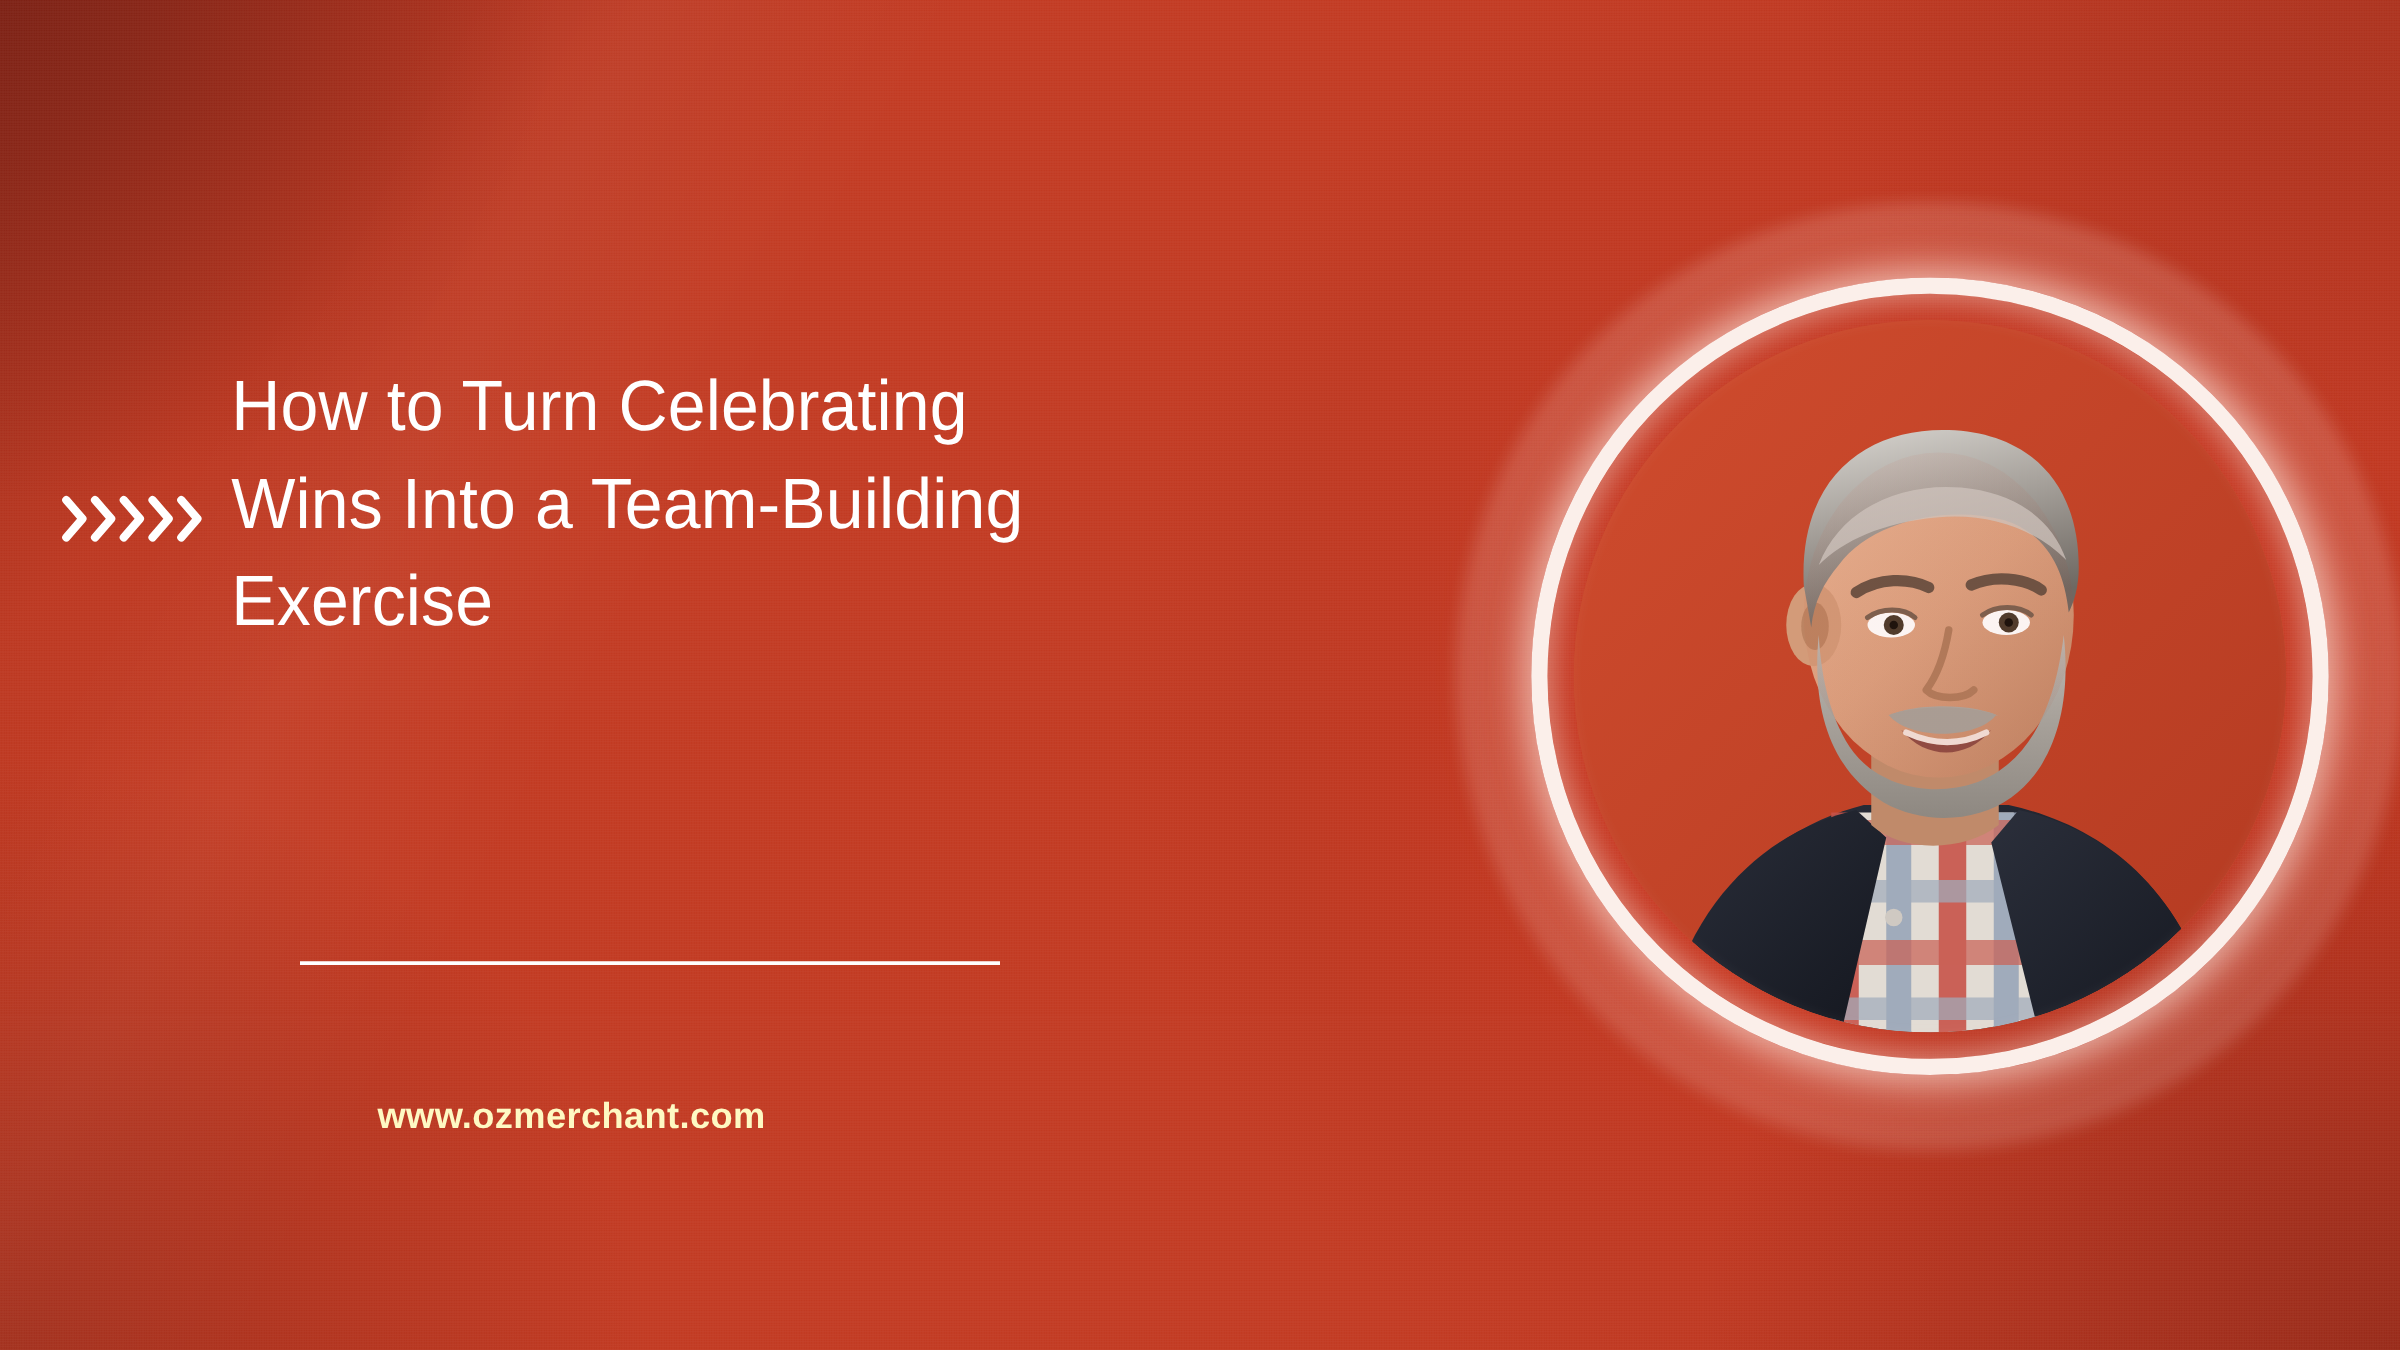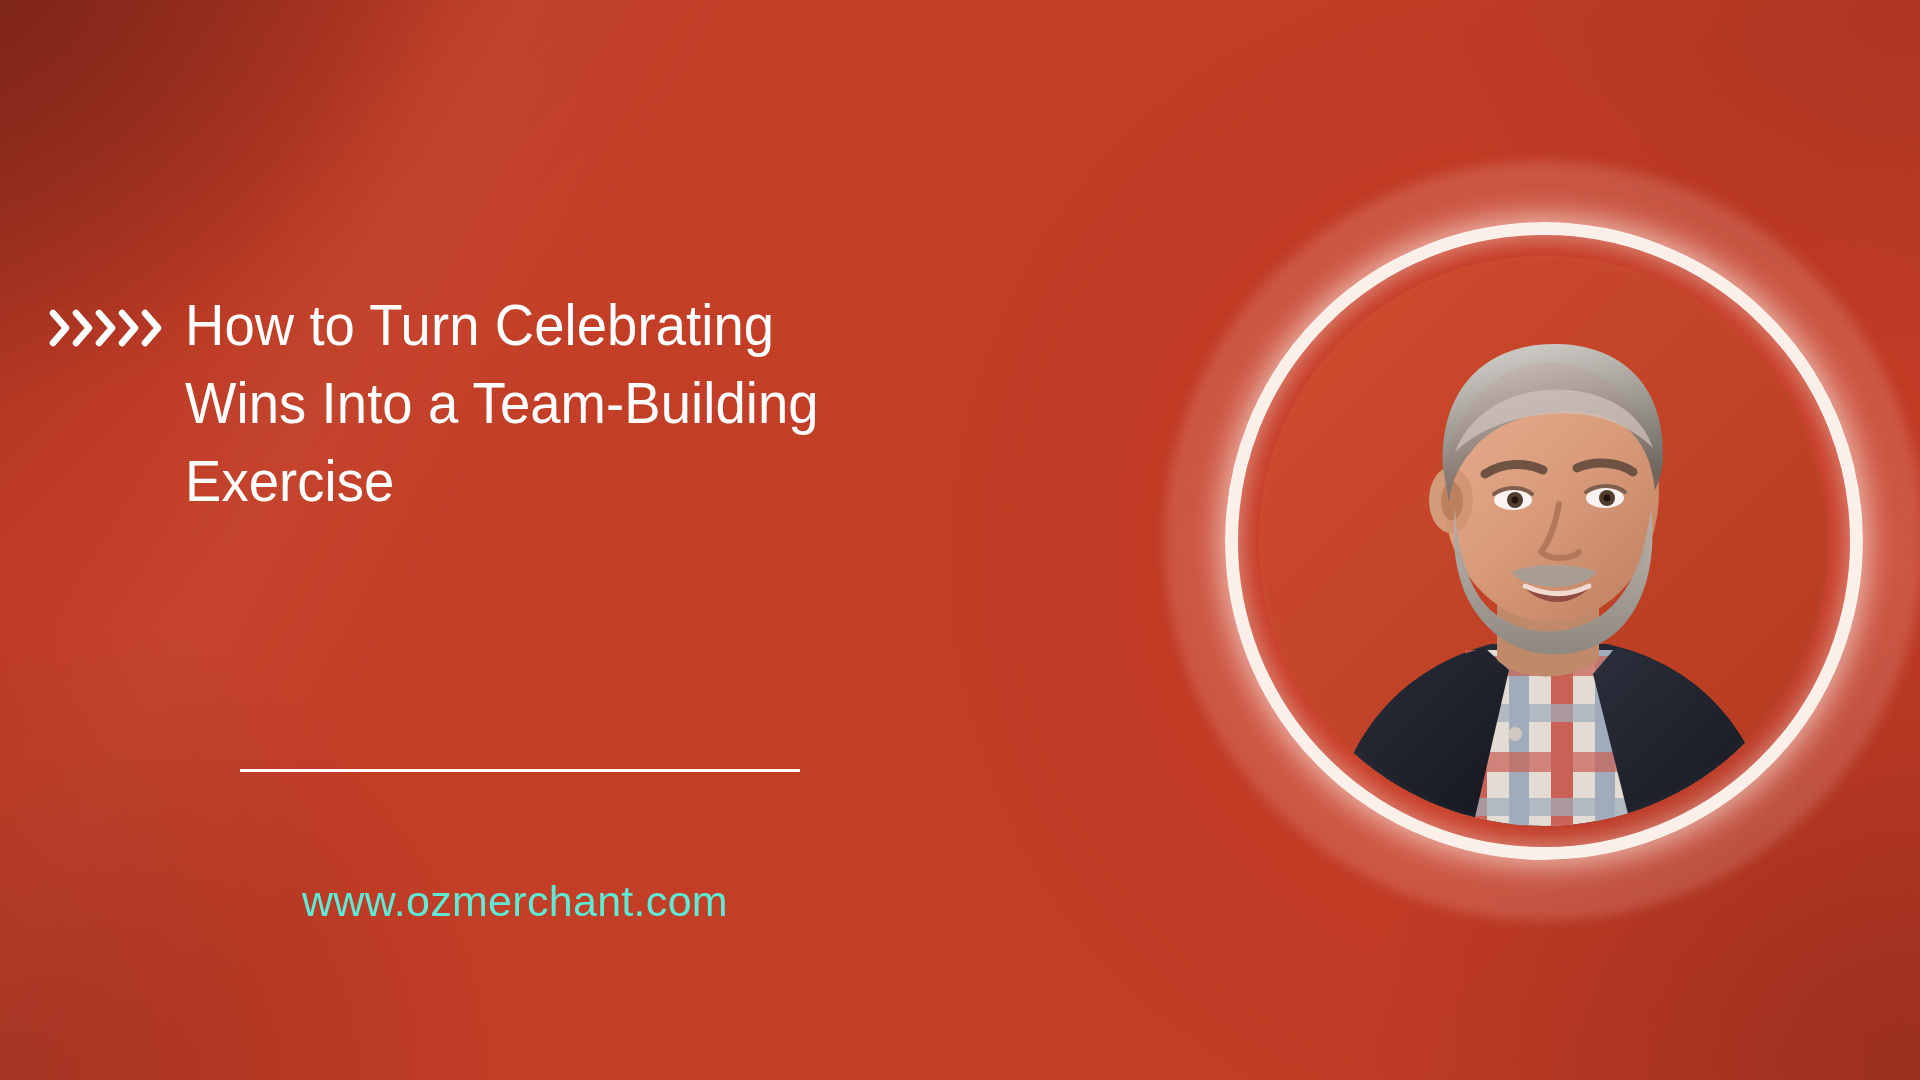--- a/index.html
+++ b/index.html
@@ -67,21 +67,21 @@
   .content{
     position:absolute;
     left:0; top:0; width:1160px; height:1080px;
   }
 
   .headline-row{
     position:absolute;
     left:48px; top:286px;
     width:1080px;
     display:flex;
-    align-items:flex-start;
+    align-items:center;
   }
   .chevrons{
     flex:0 0 auto;
     display:flex;
     align-items:center;
     margin-top:23px;
     margin-right:22px;
   }
   .chev{
     width:26px; height:38px;
@@ -105,24 +105,24 @@
   .divider{
     position:absolute;
     left:240px; top:769px;
     width:560px; height:3px;
     background:#ffffff;
   }
 
   .site-url{
     position:absolute;
     left:302px; top:877px;
-    color:#5eead4;
+    color:#fef9c3;
     font-family:"Liberation Sans", sans-serif;
-    font-weight:400;
-    font-size:43px;
+    font-weight:700;
+    font-size:29px;
     letter-spacing:0.3px;
     white-space:nowrap;
   }
 
   
   .portrait-wrap{
     position:absolute;
     left:1225px; top:222px;
     width:638px; height:638px;
   }

